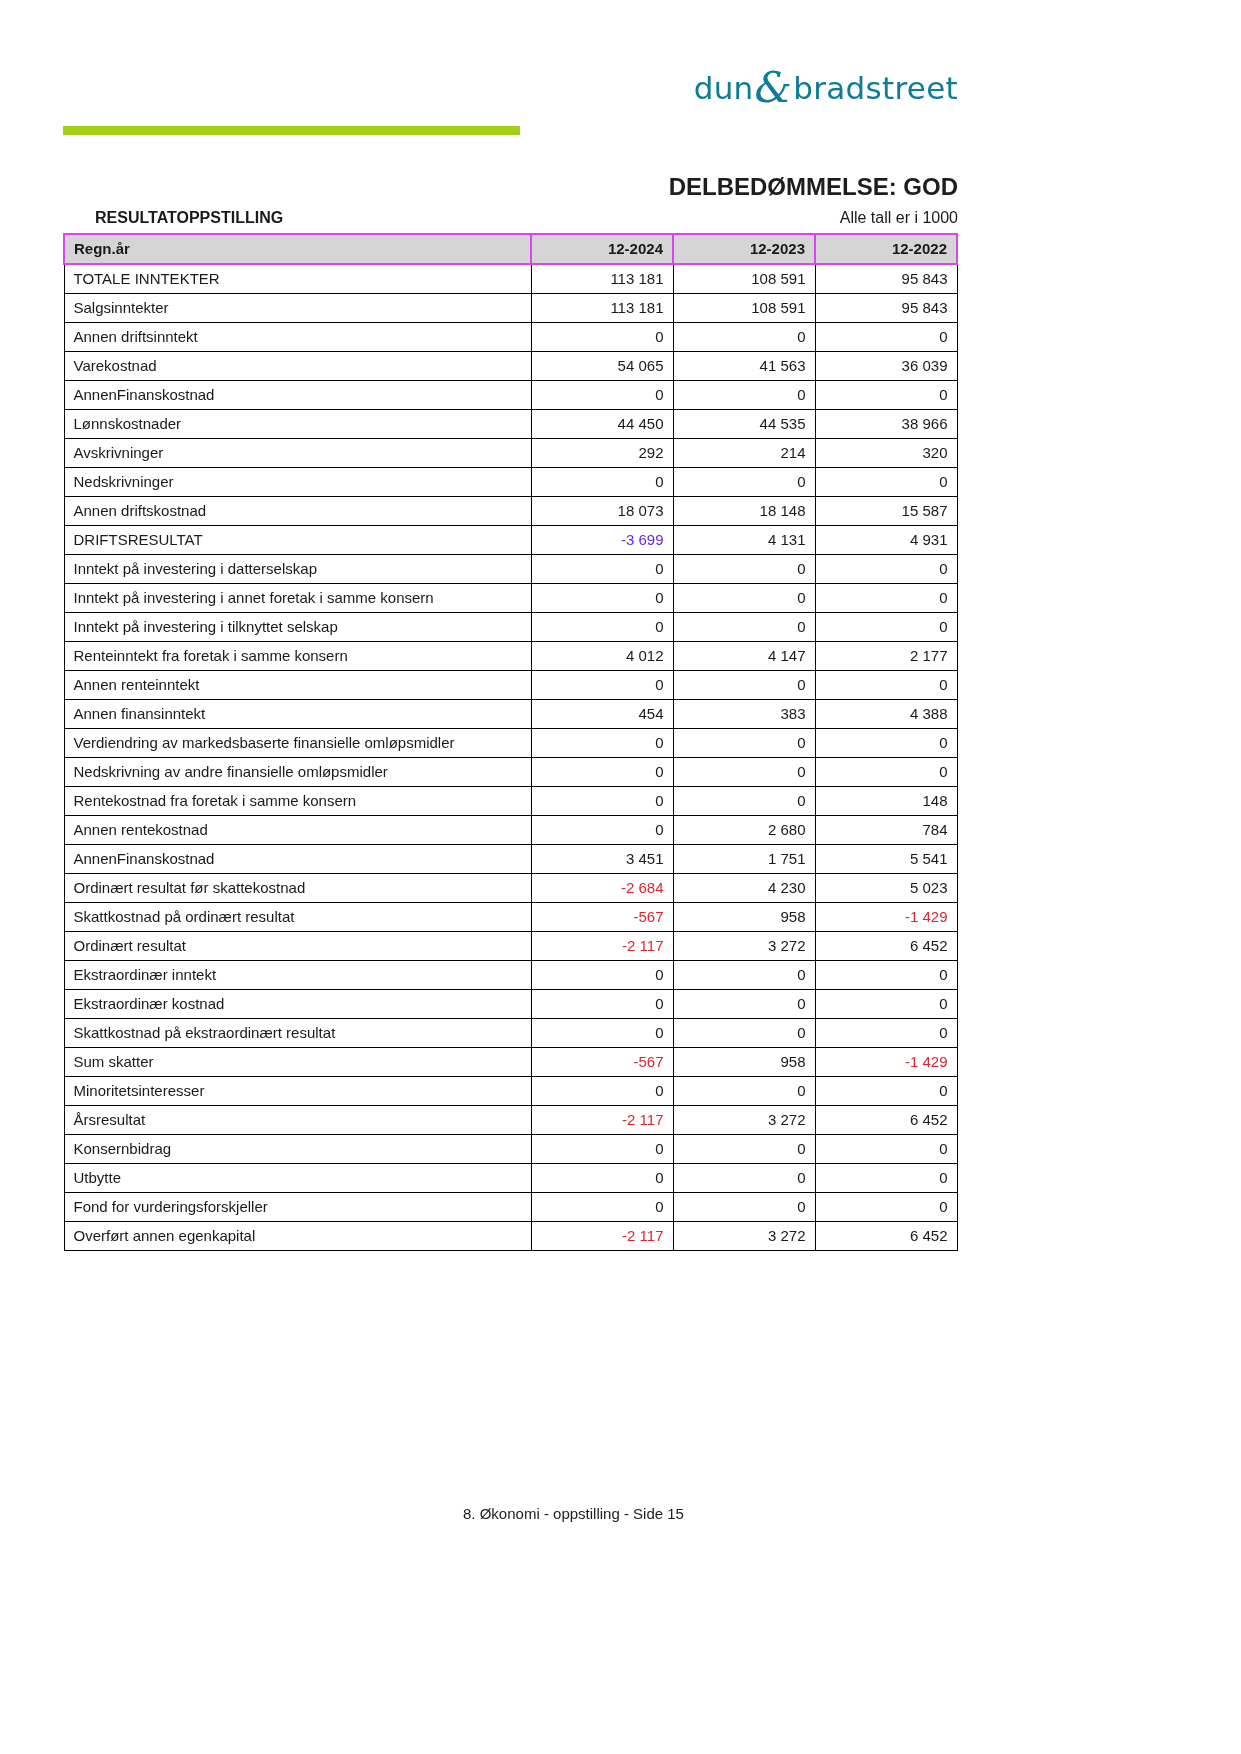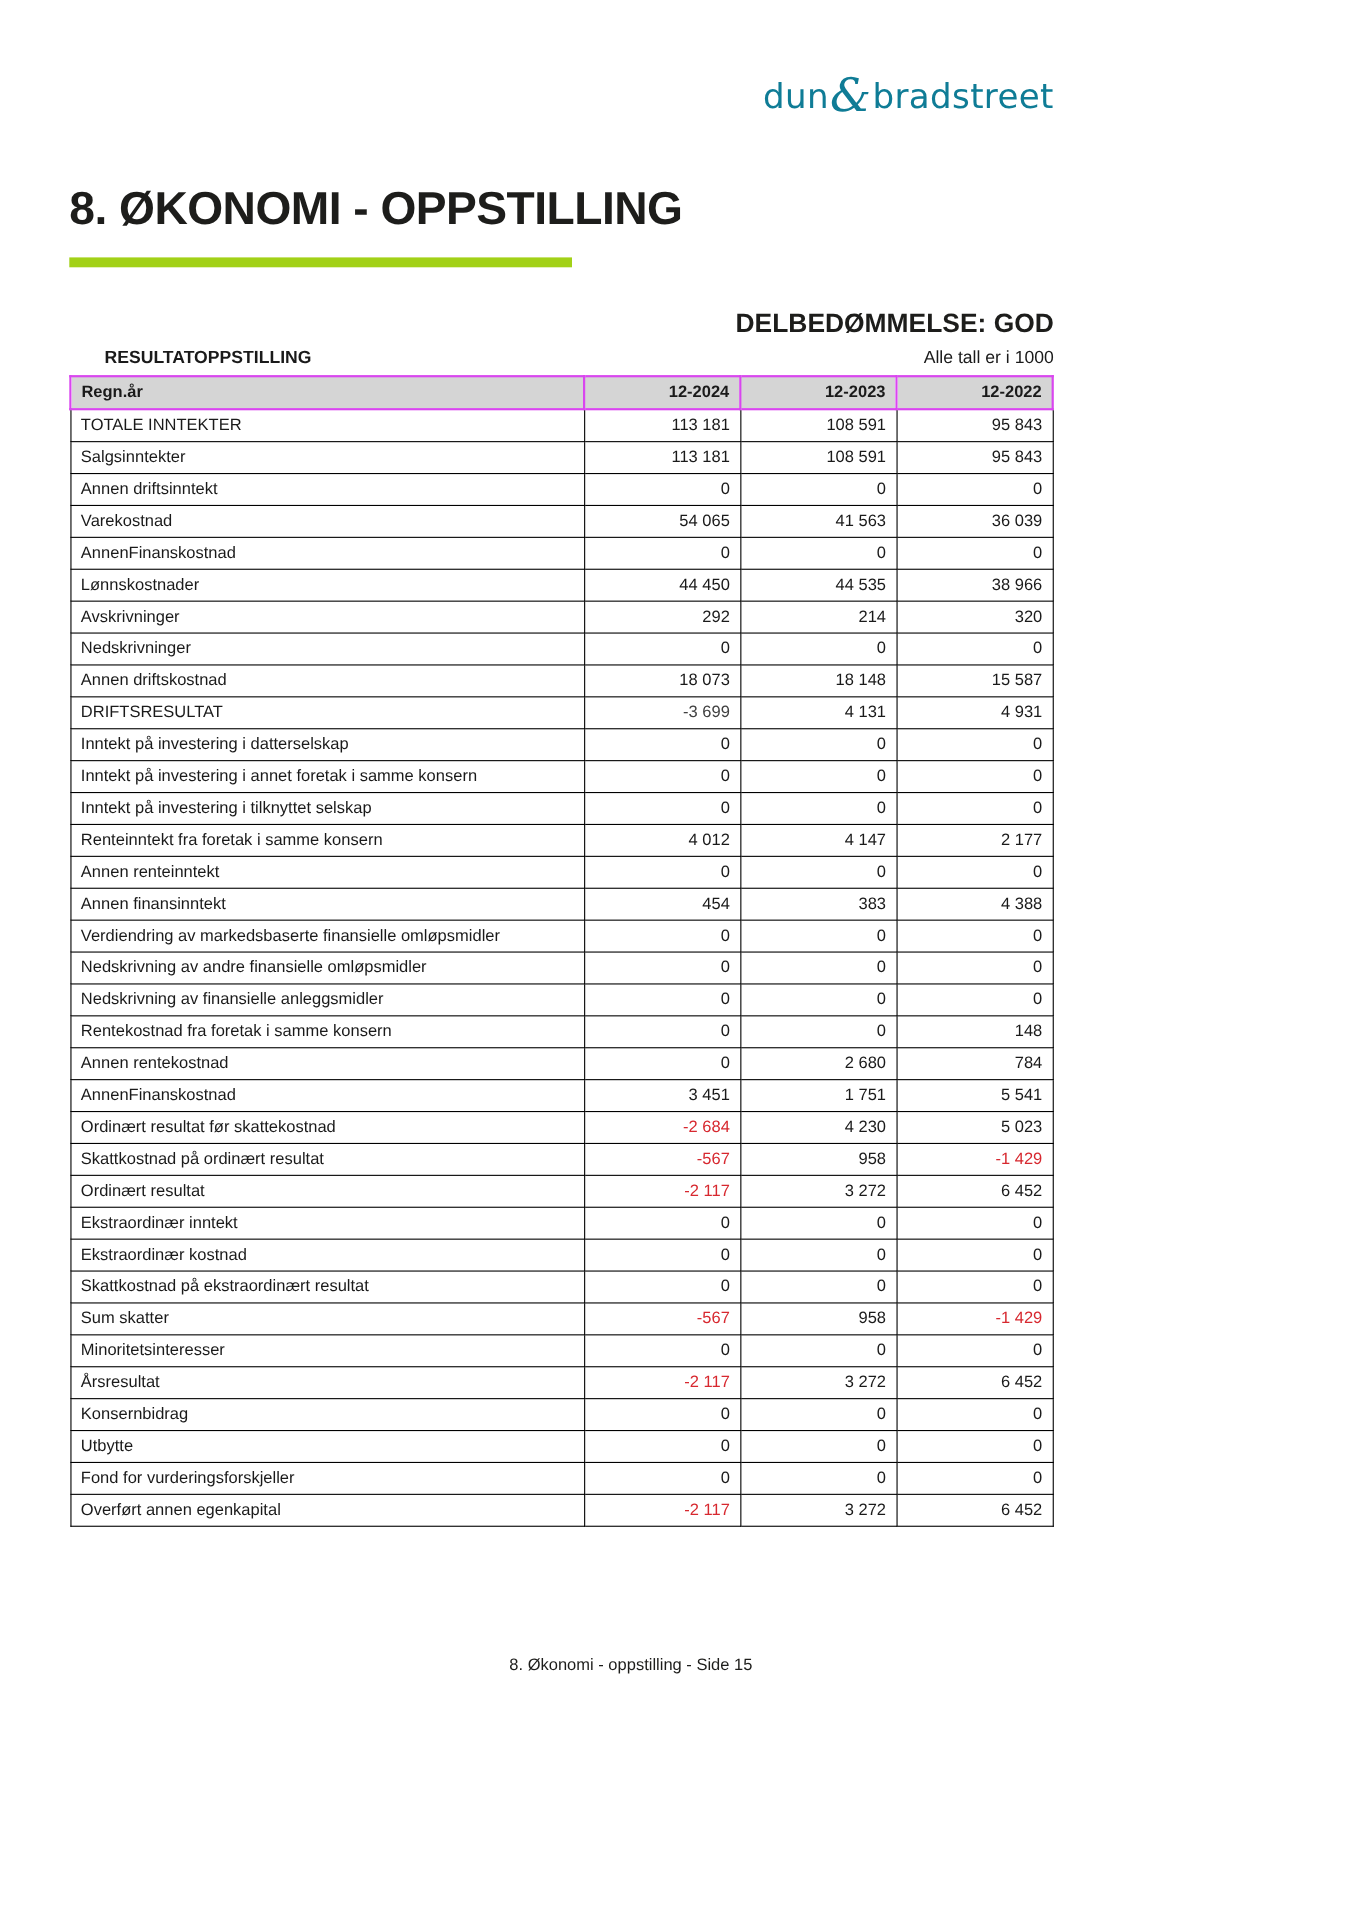--- a/index.html
+++ b/index.html
@@ -44,21 +44,20 @@
   <div class="content">
 
     <div class="logo-row">
       <span class="logo" style="color: rgb(15, 124, 150);">
         <span>dun</span>
           <span class="amp">&amp;</span>
           <span>bradstreet</span>
       </span>
     </div>
 
-    <div class="doc-title">8. ØKONOMI - OPPSTILLING</div>
     <div class="accent-bar" style="background: rgb(162, 209, 23);"></div>
 
     <div class="rating-row">DELBEDØMMELSE: GOD</div>
 
     <div class="subheader-row">
       <span class="table-title">RESULTATOPPSTILLING</span>
       <span class="units-note">Alle tall er i 1000</span>
     </div>
 
     <table class="results">
@@ -120,21 +119,21 @@
             <td class="num-cell">0</td>
           </tr>
           <tr>
             <td class="label-cell">Annen driftskostnad</td>
             <td class="num-cell">18 073</td>
             <td class="num-cell">18 148</td>
             <td class="num-cell">15 587</td>
           </tr>
           <tr class="bold">
             <td class="label-cell">DRIFTSRESULTAT</td>
-            <td class="num-cell neg" style="color: #404040;">-3 699</td>
+            <td class="num-cell neg" style="color: #6d28d9;">-3 699</td>
             <td class="num-cell">4 131</td>
             <td class="num-cell">4 931</td>
           </tr>
           <tr>
             <td class="label-cell">Inntekt på investering i datterselskap</td>
             <td class="num-cell">0</td>
             <td class="num-cell">0</td>
             <td class="num-cell">0</td>
           </tr>
           <tr>
@@ -173,26 +172,20 @@
             <td class="num-cell">0</td>
             <td class="num-cell">0</td>
           </tr>
           <tr>
             <td class="label-cell">Nedskrivning av andre finansielle omløpsmidler</td>
             <td class="num-cell">0</td>
             <td class="num-cell">0</td>
             <td class="num-cell">0</td>
           </tr>
           <tr>
-            <td class="label-cell">Nedskrivning av finansielle anleggsmidler</td>
-            <td class="num-cell">0</td>
-            <td class="num-cell">0</td>
-            <td class="num-cell">0</td>
-          </tr>
-          <tr>
             <td class="label-cell">Rentekostnad fra foretak i samme konsern</td>
             <td class="num-cell">0</td>
             <td class="num-cell">0</td>
             <td class="num-cell">148</td>
           </tr>
           <tr>
             <td class="label-cell">Annen rentekostnad</td>
             <td class="num-cell">0</td>
             <td class="num-cell">2 680</td>
             <td class="num-cell">784</td>

